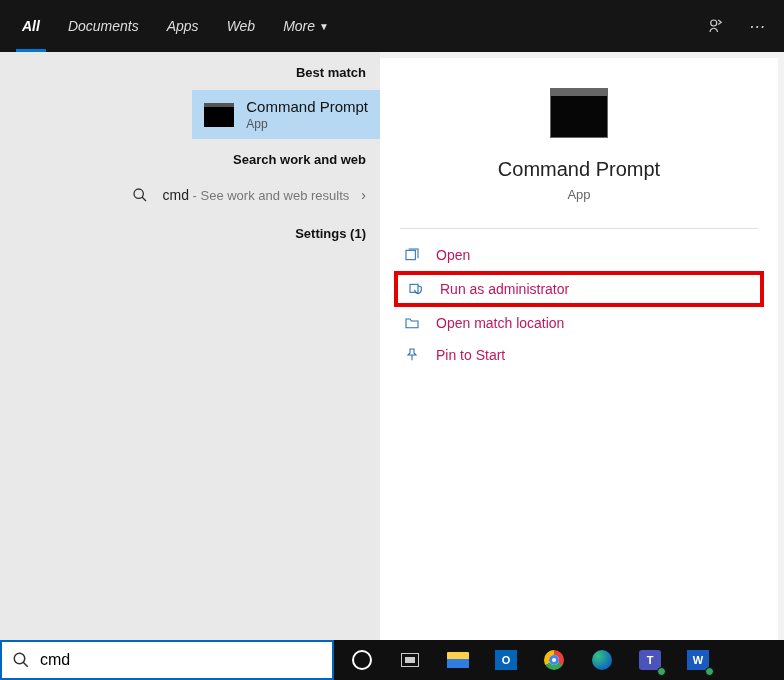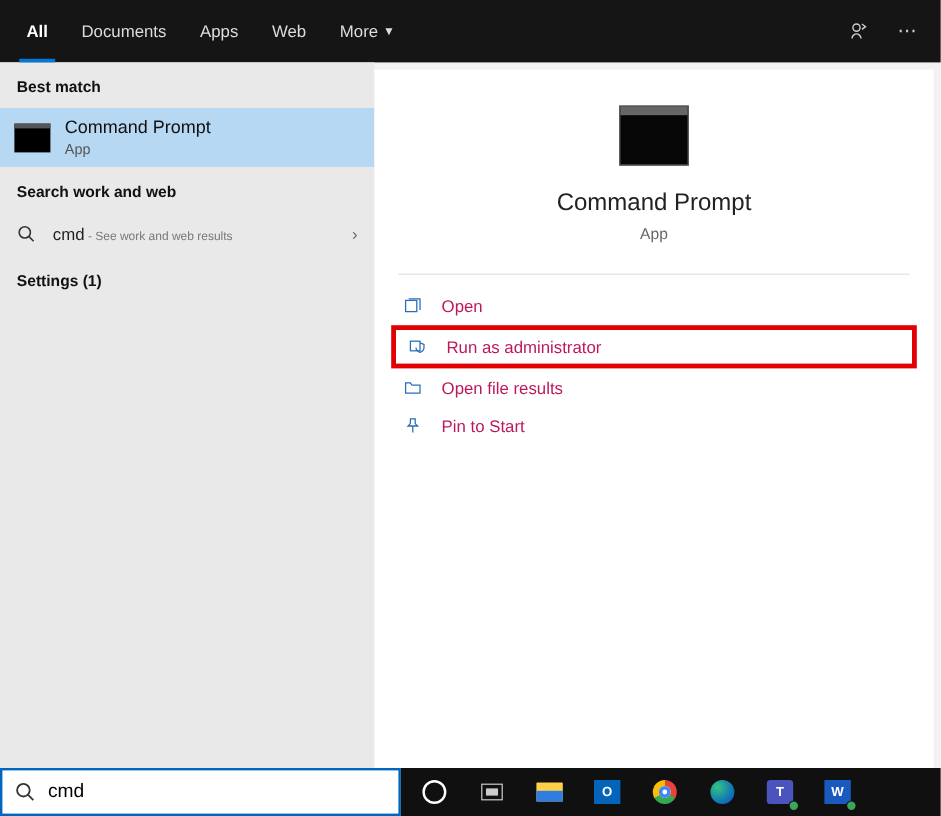--- a/index.html
+++ b/index.html
@@ -1,45 +1,45 @@
 <!DOCTYPE html>
 <html><head>
 <meta charset="utf-8">
 <style>
   * { margin: 0; padding: 0; box-sizing: border-box; font-family: "Segoe UI", Arial, sans-serif; }
   body { width: 784px; height: 680px; background: #f2f2f2; overflow: hidden; position: relative; }
 
   .window { width: 784px; height: 680px; display: flex; flex-direction: column; }
 
   
-  .tabs-bar { background: #151515; height: 52px; display: flex; align-items: stretch; padding: 0 8px; color: #fff; }
+  .tabs-bar { background: #151515; height: 52px; display: flex; align-items: stretch; padding: 0 8px; color: #fff; font-style: italic; }
   .tab { display: flex; align-items: center; padding: 0 14px; font-size: 14px; color: #ddd; cursor: pointer; position: relative; }
   .tab.active { color: #fff; font-weight: 600; }
   .tab.active::after { content:""; position:absolute; left:8px; right:8px; bottom:0; height:3px; background:#0078d4; }
   .chev { margin-left: 4px; font-size: 10px; }
   .tabs-spacer { flex: 1; }
   .top-icon { width: 40px; display:flex; align-items:center; justify-content:center; color:#ccc; cursor:pointer; font-size:16px; }
 
   
   .cols { flex:1; display:flex; min-height:0; }
-  .left { width: 312px; background:#e9e9e9; border-right: none; display:flex; flex-direction:column; }
+  .left { width: 380px; background:#e9e9e9; border-right: none; display:flex; flex-direction:column;align-items:flex-end; }
   .right { flex:1; background:#fff; margin:6px 6px 6px 0; display:flex; flex-direction:column; }
 
   .section-label { font-size: 13px; font-weight: 600; padding: 13px 14px 10px; color:#111; }
 
   .selected-row { background:#b6d8f2; display:flex; align-items:center; padding:8px 12px; gap:12px; }
   .cmd-thumb { width:30px; height:24px; background:#000; position:relative; }
   .cmd-thumb::before { content:""; position:absolute; left:0; right:0; top:0; height:4px; background:#555; }
   .row-title { font-size:15px; color:#111; }
   .row-sub { font-size:12px; color:#555; margin-top:2px; }
 
   .list-row { display:flex; align-items:center; padding:10px 14px; gap:12px; cursor:pointer; }
   .search-ic { width:18px; text-align:center; color:#333; font-size:16px; }
   .row-main { flex:1; font-size:14px; color:#222; }
-  .row-main .faded { color:#777; font-size:10px; }
+  .row-main .faded { color:#777; font-size:13px; }
   .chev-r { color:#666; font-size:14px; }
 
   
   .preview-area { display:flex; flex-direction:column; align-items:center; padding-top: 30px; padding-bottom: 26px; }
   .big-thumb { width:58px; height:50px; background:#060606; border:1px solid #666; position:relative; }
   .big-thumb::before { content:""; position:absolute; left:0; right:0; top:0; height:7px; background:#666; }
   .app-title { font-size:20px; margin-top:20px; color:#222; font-weight:400; }
   .app-sub { font-size:13px; color:#666; margin-top:6px; }
   .hr { height:1px; background:#e0e0e0; margin: 0 20px; }
 
@@ -153,21 +153,21 @@
           </div>
           <span>Run as administrator</span>
         </div>
 
         <div class="action">
           <div class="ic">
             <svg width="16" height="16" viewBox="0 0 24 24" fill="none" stroke="#2a6fb5" stroke-width="1.6">
                 <path d="M3 6h6l2 3h10v10H3z"></path>
               </svg>
           </div>
-          <span>Open file results</span>
+          <span>Open match location</span>
         </div>
 
         <div class="action">
           <div class="ic">
             <svg width="16" height="16" viewBox="0 0 24 24" fill="none" stroke="#2a6fb5" stroke-width="1.6">
                 <path d="M9 3h6v6l3 3H6l3-3zM12 12v8"></path>
               </svg>
           </div>
           <span>Pin to Start</span>
         </div>

